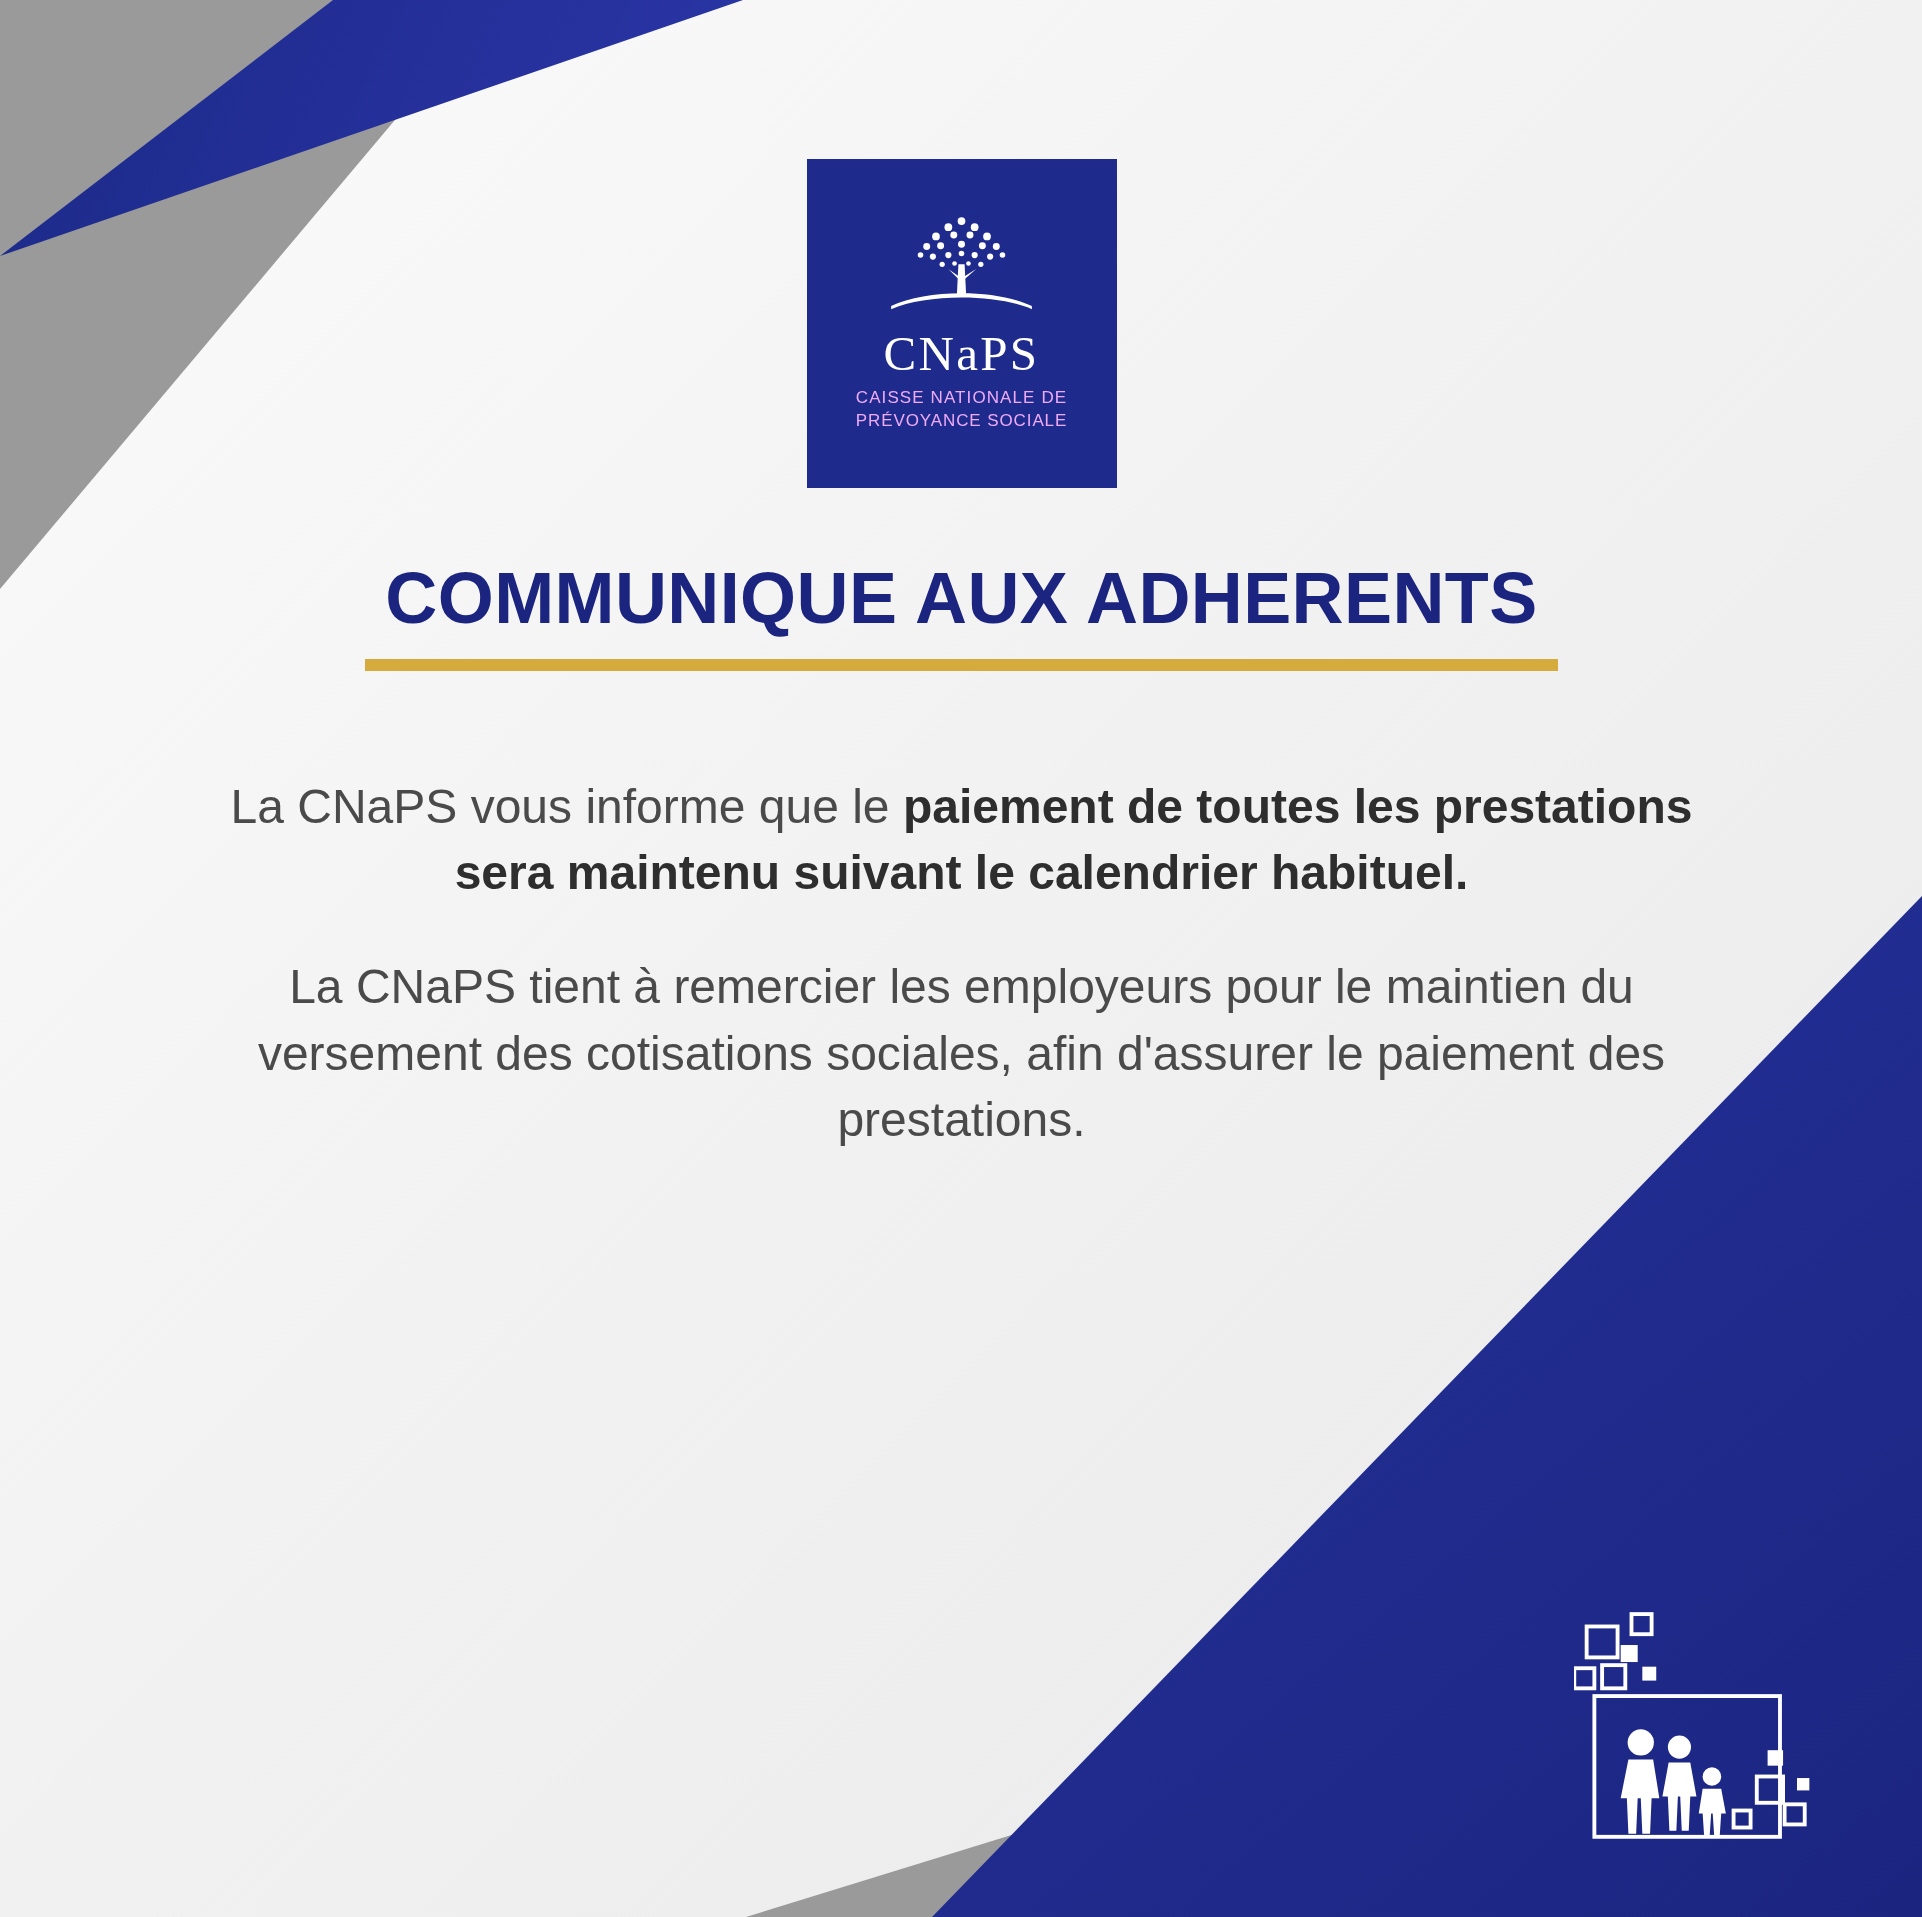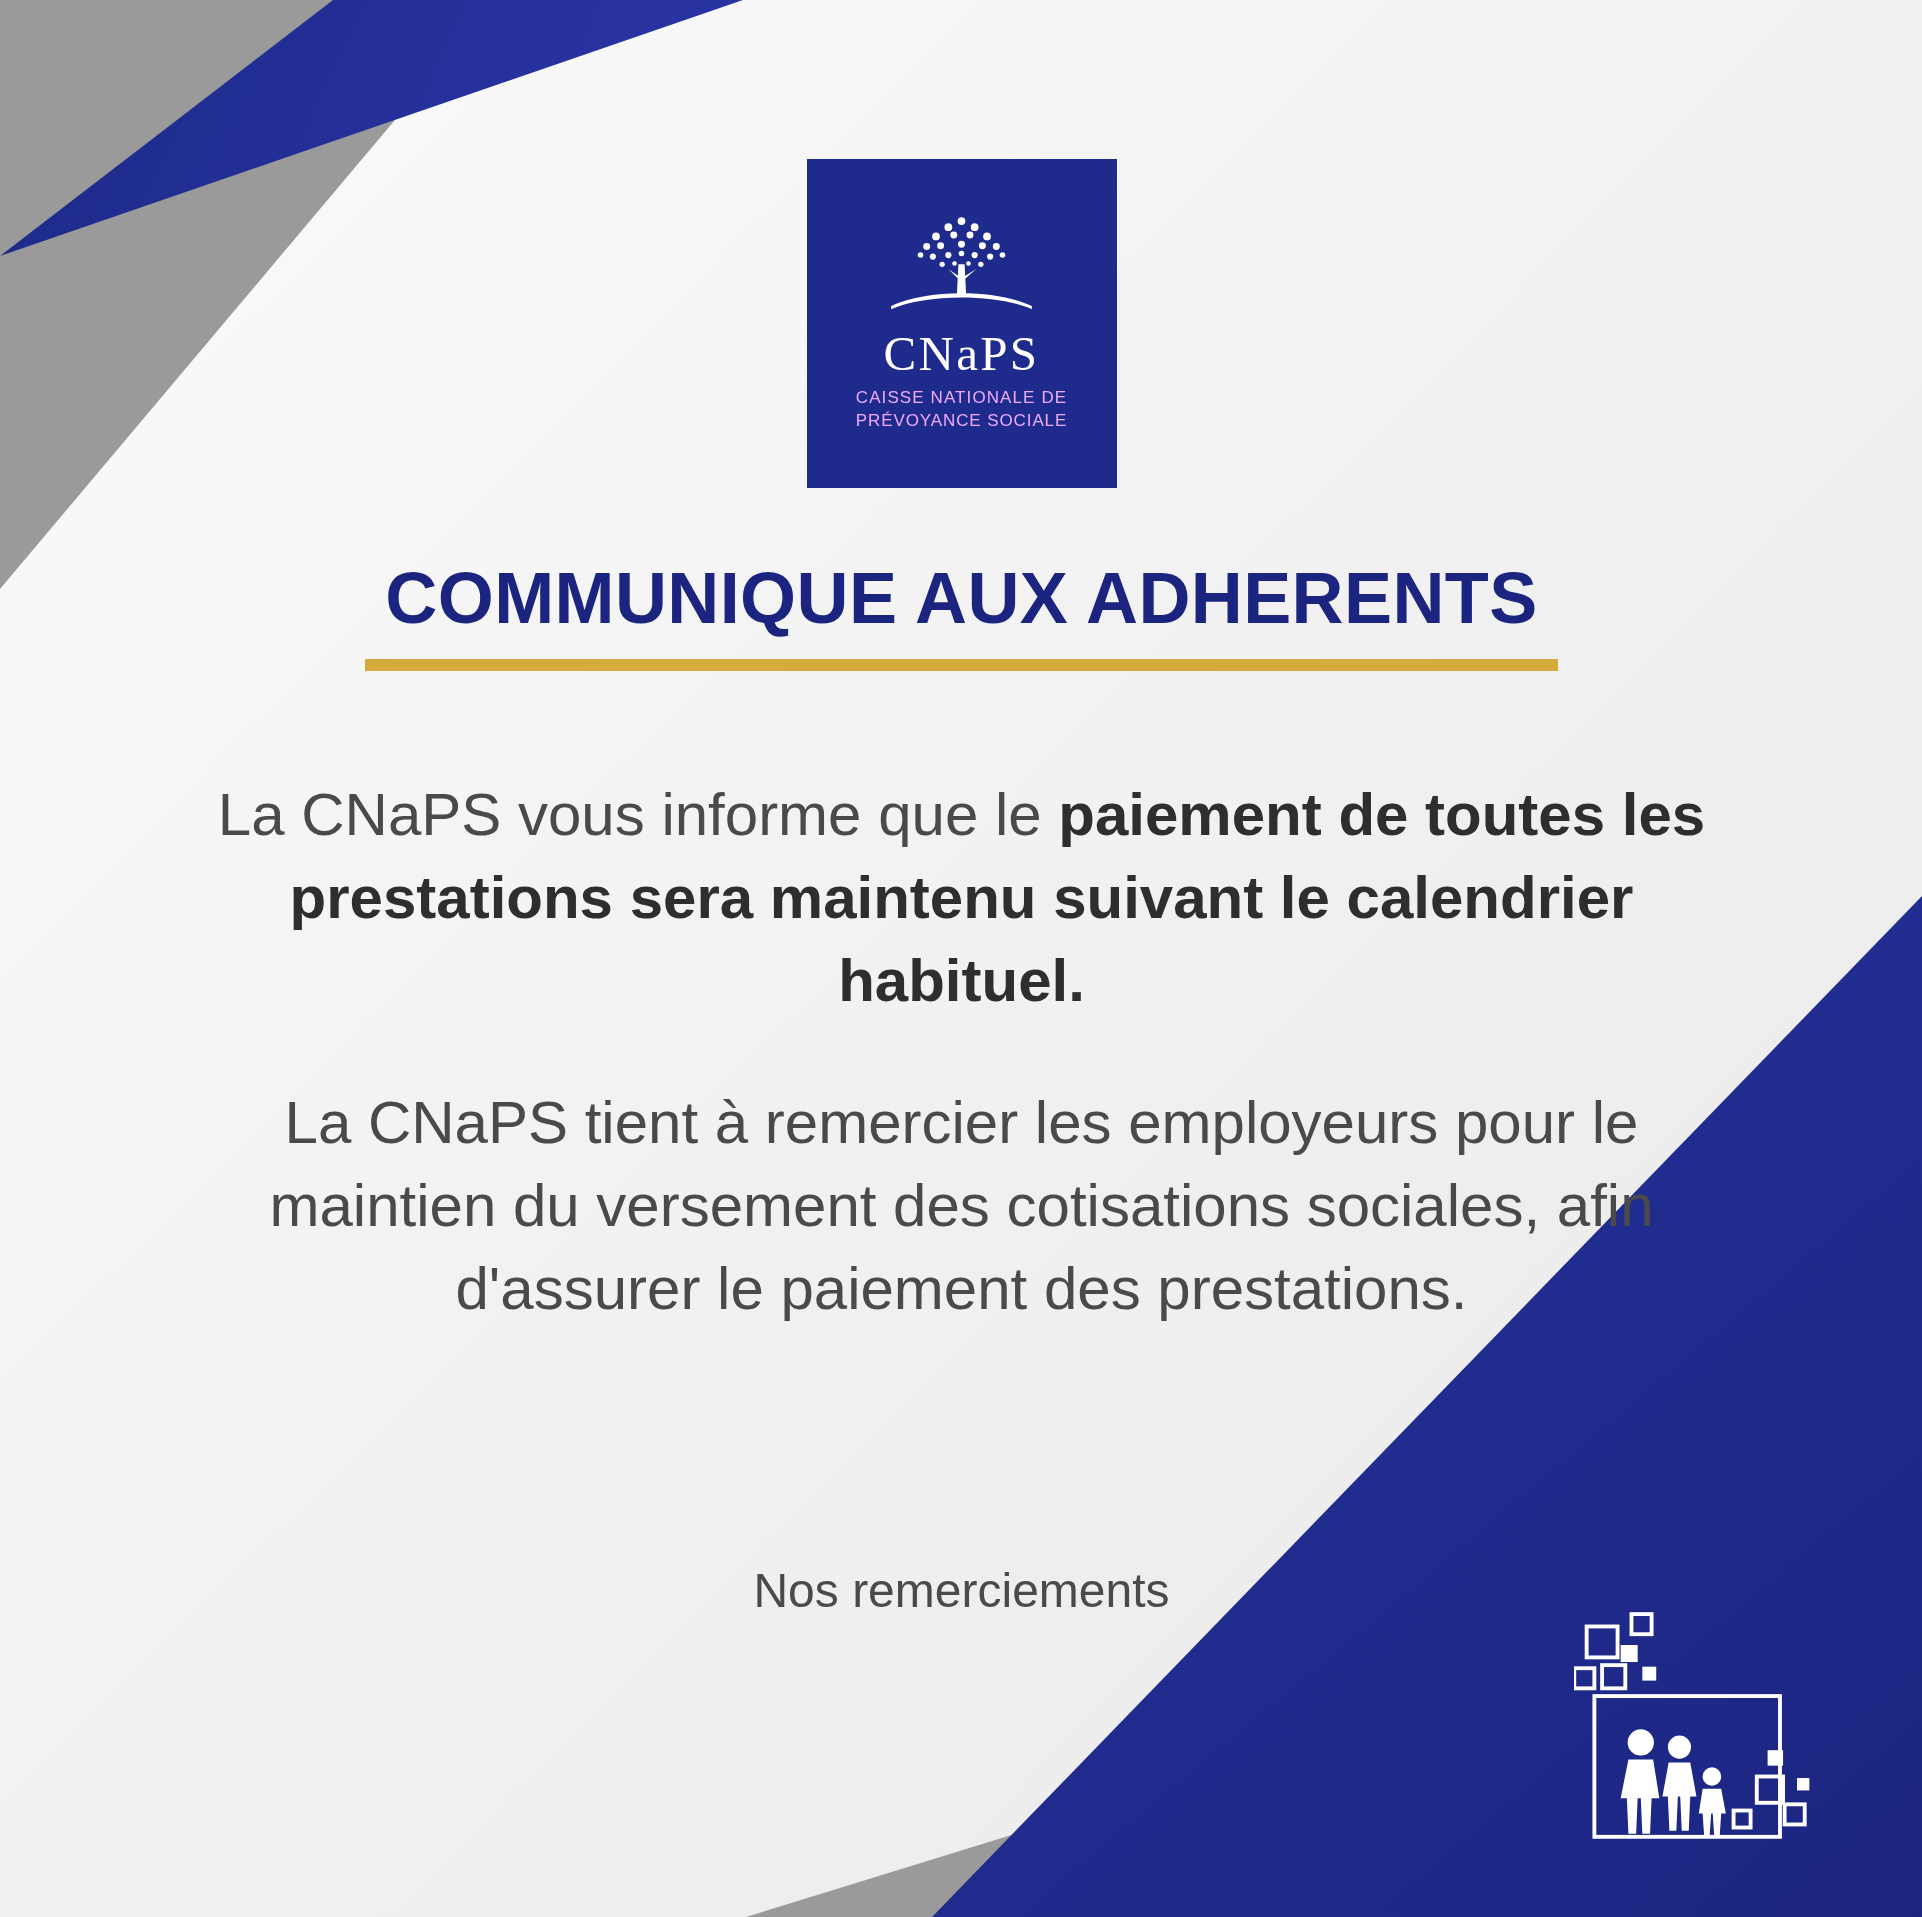--- a/index.html
+++ b/index.html
@@ -111,21 +111,21 @@
   .body-wrap {
     position: absolute;
     top: 774px;
     left: 50%;
     transform: translateX(-50%);
     width: 1557px;
     text-align: center;
     color: #4a4a4a;
   }
   .para {
-    font-size: 60px;
+    font-size: 48px;
     line-height: 1.38;
     font-weight: 300;
   }
   .para b { color: #2e2e2e; font-weight: bold; }
   .para.p1 { margin: 0; }
   .para.p2 { }
   .thanks {
     margin-top: 232px;
     font-size: 48px;
     font-weight: 300;
@@ -196,21 +196,20 @@
   </div>
 
   <div class="title-wrap">
     <div class="title">COMMUNIQUE AUX ADHERENTS</div>
     <div class="title-rule"></div>
   </div>
 
   <div class="body-wrap">
     <p class="para p1"><span>La CNaPS vous informe que le </span><b>paiement de toutes les prestations sera maintenu suivant le calendrier habituel.</b></p>
     <p class="para p2">La CNaPS tient à remercier les employeurs pour le maintien du versement des cotisations sociales, afin d'assurer le paiement des prestations.</p>
-    <div class="thanks">Nos remerciements</div>
   </div>
 
   <div class="emblem">
     <svg viewBox="0 0 320 300" width="248" height="232" aria-hidden="true">
       <g fill="none" stroke="#ffffff" stroke-width="5">
         <rect x="16" y="20" width="40" height="40"></rect>
         <rect x="0" y="74" width="26" height="26"></rect>
         <rect x="36" y="70" width="30" height="30"></rect>
         <rect x="74" y="4" width="26" height="26"></rect>
         <rect x="26" y="110" width="240" height="182"></rect>

